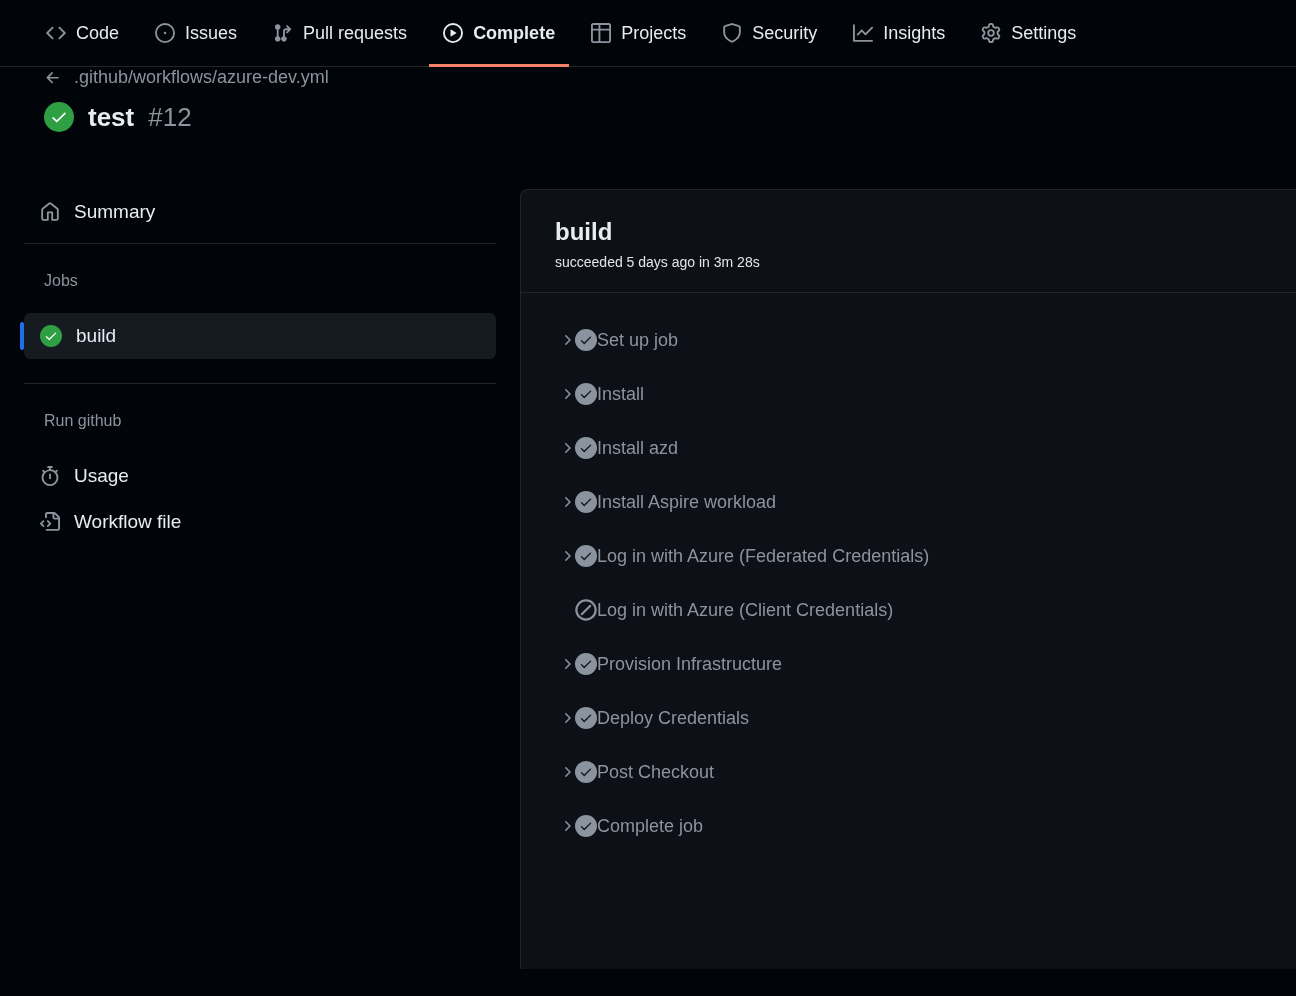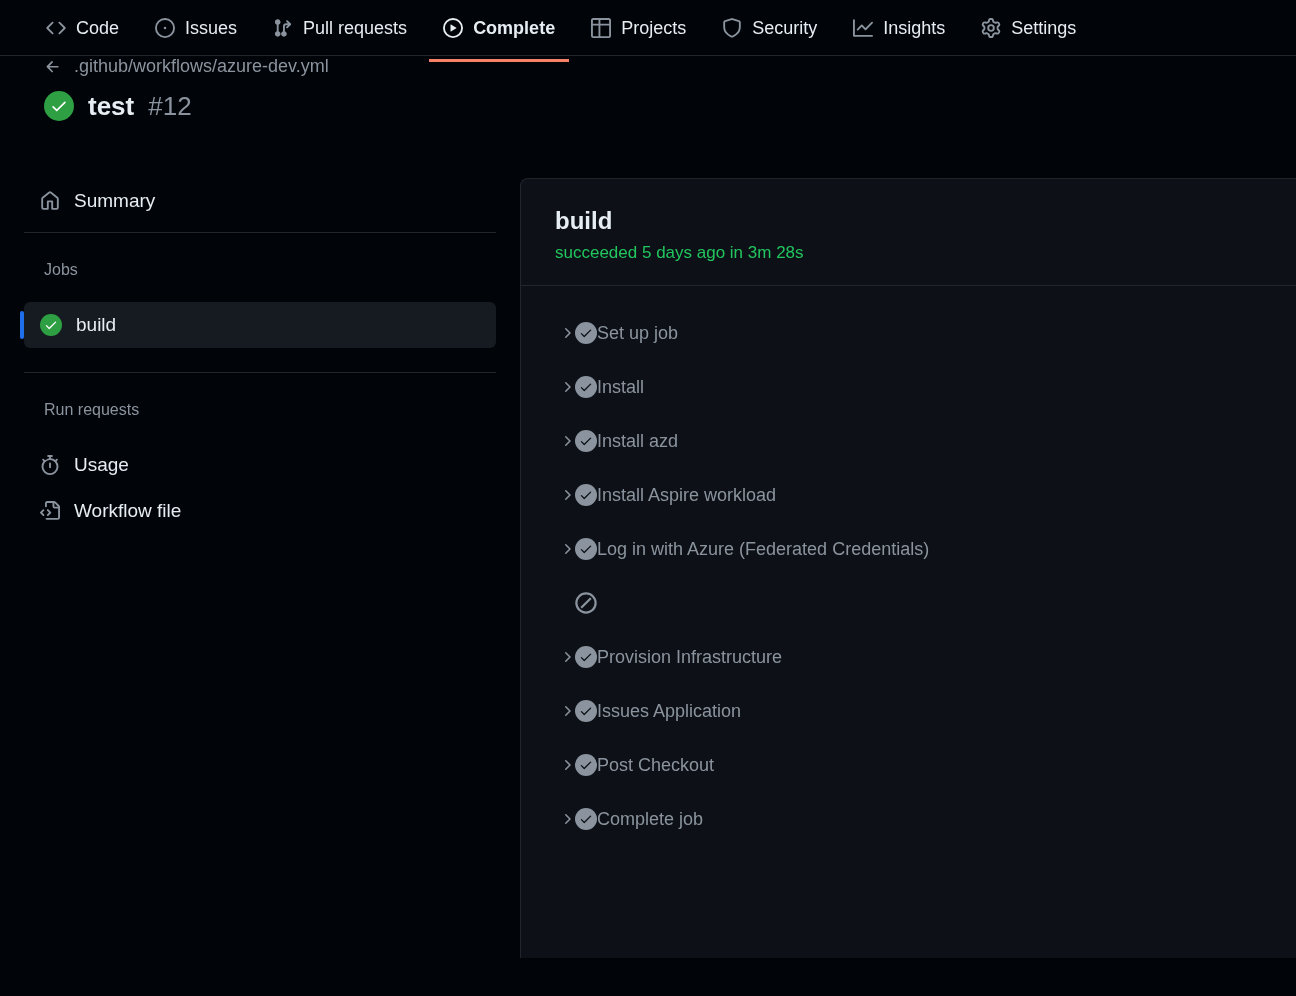--- a/index.html
+++ b/index.html
@@ -12,21 +12,21 @@
     height: 996px;
     overflow: hidden;
   }
 
   
   .top-nav {
     display: flex;
     align-items: center;
     gap: 8px;
     padding: 0 32px;
-    height: 56px;
+    height: 67px;
     border-bottom: 1px solid #21262d;
   }
   .nav-item {
     display: flex;
     align-items: center;
     gap: 10px;
     padding: 10px 14px;
     color: #e6edf3;
     cursor: pointer;
     font-size: 18px;
@@ -132,21 +132,21 @@
     border-top: 1px solid #21262d;
     border-left: 1px solid #21262d;
     border-top-left-radius: 8px;
     min-height: 780px;
   }
   .job-header {
     padding: 28px 34px 22px 34px;
     border-bottom: 1px solid #21262d;
   }
   .job-title { font-size: 24px; font-weight: 600; margin-bottom: 8px; }
-  .job-meta { color: #22c55e; font-size: 17px; }
+  .job-meta { color: #e5e5e5; font-size: 14px; }
 
   .steps { padding: 20px 18px; }
   .step {
     display: flex;
     align-items: center;
     gap: 0;
     padding: 16px 20px;
     cursor: pointer;
     font-size: 18px;
     color: #c9d1d9;
@@ -269,21 +269,21 @@
     <div class="section-label">Jobs</div>
     <div class="sidebar-item selected">
       <span class="status-badge-sm">
         <svg viewBox="0 0 16 16" width="14" height="14" fill="#fff">
             <path d="M13.78 4.22a.75.75 0 0 1 0 1.06l-7.25 7.25a.75.75 0 0 1-1.06 0L2.22 9.28a.751.751 0 0 1 1.06-1.06L6 10.94l6.72-6.72a.75.75 0 0 1 1.06 0Z"></path>
           </svg>
       </span>
       <span>build</span>
     </div>
     <div class="sidebar-divider" style="margin-top:24px"></div>
-    <div class="section-label">Run requests</div>
+    <div class="section-label">Run github</div>
     <div class="sidebar-item">
       <span class="side-icon">
         <svg viewBox="0 0 16 16" width="20" height="20" fill="currentColor">
             <path d="M5.75.75A.75.75 0 0 1 6.5 0h3a.75.75 0 0 1 0 1.5h-.75v1l-.001.041a6.724 6.724 0 0 1 3.464 1.435l.007-.006.75-.75a.749.749 0 0 1 1.275.326.749.749 0 0 1-.215.734l-.75.75-.006.007a6.75 6.75 0 1 1-10.548 0L2.72 5.03l-.75-.75a.751.751 0 0 1 .018-1.042.751.751 0 0 1 1.042-.018l.75.75.7.006A6.72 6.72 0 0 1 7.25 2.541V1.5H6.5a.75.75 0 0 1-.75-.75ZM8 14.5A5.25 5.25 0 1 0 8 4a5.25 5.25 0 0 0 0 10.5Zm.75-7.75v3a.75.75 0 0 1-1.5 0v-3a.75.75 0 0 1 1.5 0Z"></path>
           </svg>
       </span>
       <span>Usage</span>
     </div>
     <div class="sidebar-item">
       <span class="side-icon">
@@ -372,20 +372,21 @@
               <path d="M6.22 3.22a.75.75 0 0 1 1.06 0l4.25 4.25a.75.75 0 0 1 0 1.06l-4.25 4.25a.751.751 0 0 1-1.06-1.06L9.94 8 6.22 4.28a.75.75 0 0 1 0-1.06Z"></path>
             </svg>
           </span>
           <span style="width:22px;height:22px;display:flex;align-items:center;justify-content:center">
             <svg viewBox="0 0 16 16" width="22" height="22" fill="#8b949e">
               <path d="M8 0a8 8 0 1 1 0 16A8 8 0 0 1 8 0ZM1.5 8a6.5 6.5 0 0 0 13 0 6.5 6.5 0 0 0-13 0Zm3.2-3.3 7.6 7.6-1 1-7.6-7.6 1-1Z" opacity="0"></path>
               <circle cx="8" cy="8" r="7" fill="none" stroke="#8b949e" stroke-width="1.6"></circle>
               <line x1="4.5" y1="11.5" x2="11.5" y2="4.5" stroke="#8b949e" stroke-width="1.6"></line>
             </svg>
           </span>
+          <span class="step-name">Log in with Azure (Client Credentials)</span>
         </div>
         <div class="step">
           <span class="chevron">
             <svg viewBox="0 0 16 16" width="16" height="16" fill="#8b949e">
               <path d="M6.22 3.22a.75.75 0 0 1 1.06 0l4.25 4.25a.75.75 0 0 1 0 1.06l-4.25 4.25a.751.751 0 0 1-1.06-1.06L9.94 8 6.22 4.28a.75.75 0 0 1 0-1.06Z"></path>
             </svg>
           </span>
           <span class="step-status">
             <svg viewBox="0 0 16 16" width="14" height="14" fill="#0d1117">
               <path d="M13.78 4.22a.75.75 0 0 1 0 1.06l-7.25 7.25a.75.75 0 0 1-1.06 0L2.22 9.28a.751.751 0 0 1 1.06-1.06L6 10.94l6.72-6.72a.75.75 0 0 1 1.06 0Z"></path>
@@ -397,21 +398,21 @@
           <span class="chevron">
             <svg viewBox="0 0 16 16" width="16" height="16" fill="#8b949e">
               <path d="M6.22 3.22a.75.75 0 0 1 1.06 0l4.25 4.25a.75.75 0 0 1 0 1.06l-4.25 4.25a.751.751 0 0 1-1.06-1.06L9.94 8 6.22 4.28a.75.75 0 0 1 0-1.06Z"></path>
             </svg>
           </span>
           <span class="step-status">
             <svg viewBox="0 0 16 16" width="14" height="14" fill="#0d1117">
               <path d="M13.78 4.22a.75.75 0 0 1 0 1.06l-7.25 7.25a.75.75 0 0 1-1.06 0L2.22 9.28a.751.751 0 0 1 1.06-1.06L6 10.94l6.72-6.72a.75.75 0 0 1 1.06 0Z"></path>
             </svg>
           </span>
-          <span class="step-name">Issues Application</span>
+          <span class="step-name">Deploy Credentials</span>
         </div>
         <div class="step">
           <span class="chevron">
             <svg viewBox="0 0 16 16" width="16" height="16" fill="#8b949e">
               <path d="M6.22 3.22a.75.75 0 0 1 1.06 0l4.25 4.25a.75.75 0 0 1 0 1.06l-4.25 4.25a.751.751 0 0 1-1.06-1.06L9.94 8 6.22 4.28a.75.75 0 0 1 0-1.06Z"></path>
             </svg>
           </span>
           <span class="step-status">
             <svg viewBox="0 0 16 16" width="14" height="14" fill="#0d1117">
               <path d="M13.78 4.22a.75.75 0 0 1 0 1.06l-7.25 7.25a.75.75 0 0 1-1.06 0L2.22 9.28a.751.751 0 0 1 1.06-1.06L6 10.94l6.72-6.72a.75.75 0 0 1 1.06 0Z"></path>

